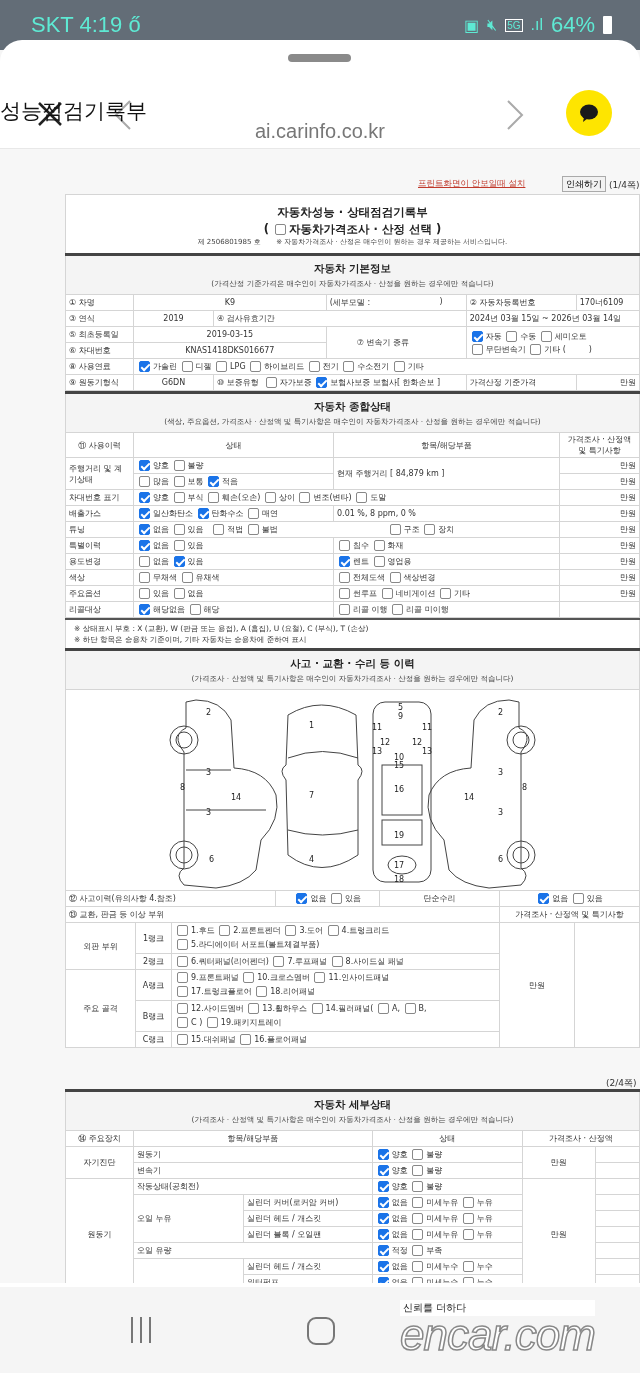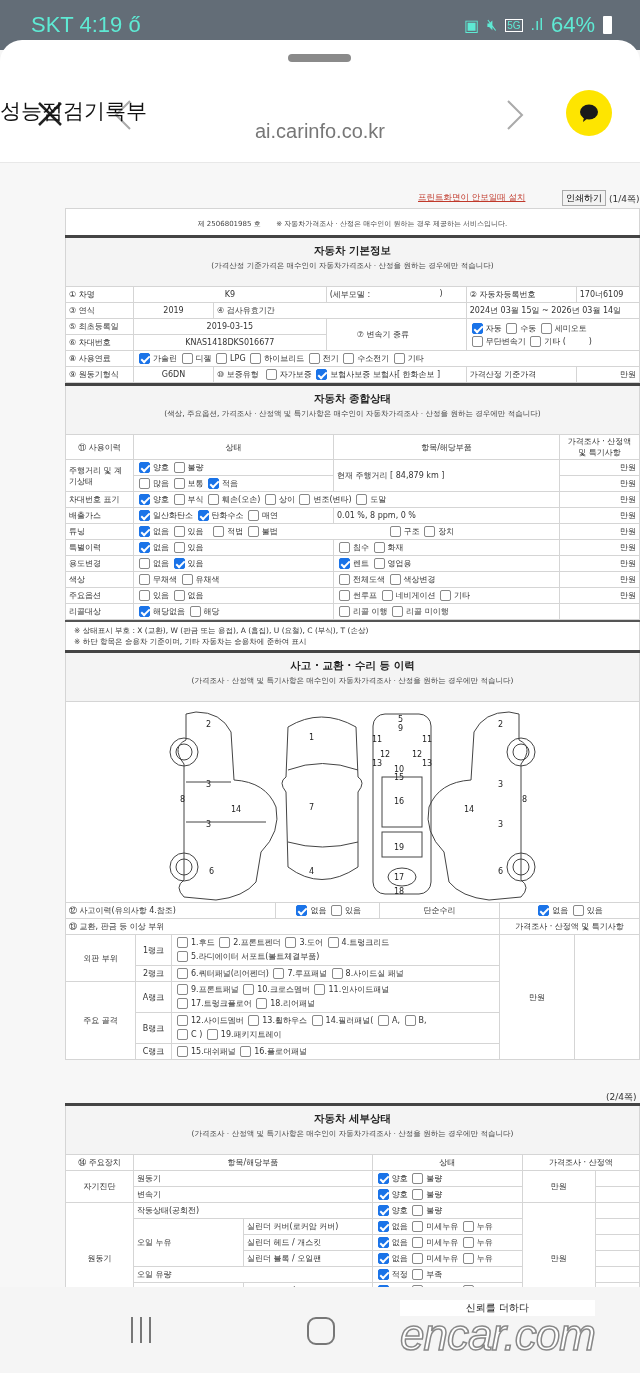--- a/index.html
+++ b/index.html
@@ -8,42 +8,42 @@
 .statusbar .left{position:absolute;left:31px;top:12px;}
 .statusbar .right{position:absolute;right:28px;top:12px;display:flex;align-items:center;gap:8px;}
 .sheet{position:absolute;left:0;top:40px;width:640px;height:1333px;background:#fff;border-radius:22px 22px 0 0;}
 .handle{position:absolute;left:288px;top:14px;width:63px;height:8px;border-radius:4px;background:#8a8a8a;}
 .hdr-title{position:absolute;left:0;width:640px;top:48px;text-align:left;font-size:21px;font-weight:normal;color:#111;margin-top:9px;}
 .hdr-url{position:absolute;left:0;width:640px;top:80px;text-align:center;font-size:20px;color:#777;font-family:Liberation Sans, sans-serif;}
 .close-x{position:absolute;left:36px;top:60px;width:28px;height:28px;}
 .nav-prev{position:absolute;left:112px;top:58px;width:22px;height:34px;}
 .nav-next{position:absolute;left:504px;top:58px;width:22px;height:34px;}
 .kakao{position:absolute;left:566px;top:50px;width:46px;height:46px;border-radius:50%;background:#fee500;display:flex;align-items:center;justify-content:center;}
-.content{position:absolute;left:0;top:162px;width:640px;height:1135px;background:#f7f7f7;overflow:hidden;border-top:1px solid #e8e8e8;}
+.content{position:absolute;left:0;top:148px;width:640px;height:1135px;background:#f7f7f7;overflow:hidden;border-top:1px solid #e8e8e8;}
 .page{position:absolute;left:65px;background:#fff;width:575px;}
 .toplink{position:absolute;top:27px;left:418px;font-size:8.5px;color:#c0392b;text-decoration:underline;}
 .printbtn{position:absolute;top:26px;left:562px;width:44px;height:16px;border:1px solid #aaa;background:#f2f2f2;font-size:9px;text-align:center;line-height:14px;}
 .pagenum{position:absolute;top:29px;left:609px;font-size:9px;color:#333;}
 table{border-collapse:collapse;width:100%;font-size:8px;color:#333;}
 td{border:1px solid #d5d5d5;padding:1px 3px;height:16px;vertical-align:middle;}
 .sec-head{background:#f4f4f4;text-align:center;border-top:3px solid #444;}
 .sec-head .t{font-size:10.5px;font-weight:bold;color:#222;padding-top:5px;}
-.sec-head .s{font-size:7.5px;color:#444;padding:3px 0 14px;}
+.sec-head .s{font-size:7.5px;color:#444;padding:3px 0 4px;}
 .cb{display:inline-block;width:11px;height:11px;border:1px solid #888;border-radius:2px;vertical-align:middle;margin:0 3px 0 2px;background:#fff;position:relative;}
 .cb.on{background:#1a73e8;border-color:#1a73e8;}
 .cb.on::after{content:"";position:absolute;left:3px;top:0px;width:3px;height:7px;border:solid #fff;border-width:0 2px 2px 0;transform:rotate(45deg);}
 .c{text-align:center}
 .r{text-align:right}
 .doc-title{text-align:center;padding:10px 0 6px;border:1px solid #d5d5d5;border-bottom:none;}
 .doc-title .t1{font-size:11.5px;font-weight:bold;color:#222;}
 .doc-title .t2{font-size:11.5px;font-weight:bold;color:#222;margin-top:2px;}
 .doc-title .t3{font-size:7px;color:#444;}
 .diagram{height:200px;border:1px solid #d5d5d5;border-top:none;border-bottom:none;position:relative;}
 .navbar{position:absolute;left:0;top:1287px;width:640px;height:86px;background:#f5f5f5;}
-.encar{position:absolute;left:400px;top:1300px;text-align:center;}
+.encar{position:absolute;left:400px;top:1300px;}
 .encar .tag{font-size:10px;color:#222;background:#fff;padding:1px 3px;}
 .encar .logo{font-family:"Liberation Sans",sans-serif;font-style:italic;font-size:44px;color:#fff;-webkit-text-stroke:1.5px #888;letter-spacing:-1px;margin-top:-6px;}
 </style>
 </head>
 <body>
 
 <div class="statusbar">
   <div class="left"><span>SKT</span> <span>4:19</span> <span>ő</span></div>
   <div class="right">
     <span style="font-size:16px">▣</span>
@@ -76,20 +76,22 @@
   </div>
 </div>
 
 <div class="content">
   <a class="toplink" style="position:absolute;top:29px;left:418px">프린트화면이 안보일때 설치</a>
   <div class="printbtn" style="left:562px;top:27px">인쇄하기</div>
   <div class="pagenum" style="top:30px">(1/4쪽)</div>
 
   <div class="page" style="top:45px;">
     <div class="doc-title">
+      <div class="t1">자동차성능 · 상태점검기록부</div>
+      <div class="t2"><span>(</span> <span class="cb"></span><span>자동차가격조사 · 산정 선택 )</span></div>
       <div class="t3"><span>제 2506801985 호</span>&nbsp;&nbsp;&nbsp;&nbsp;&nbsp;&nbsp;&nbsp;<span>※ 자동차가격조사 · 산정은 매수인이 원하는 경우 제공하는 서비스입니다.</span></div>
     </div>
 
     <table>
       <tbody>
           <tr>
             <td colspan="6" class="sec-head">
               <div class="t">자동차 기본정보</div>
               <div class="s">(가격산정 기준가격은 매수인이 자동차가격조사 · 산정을 원하는 경우에만 적습니다)</div>
             </td>

